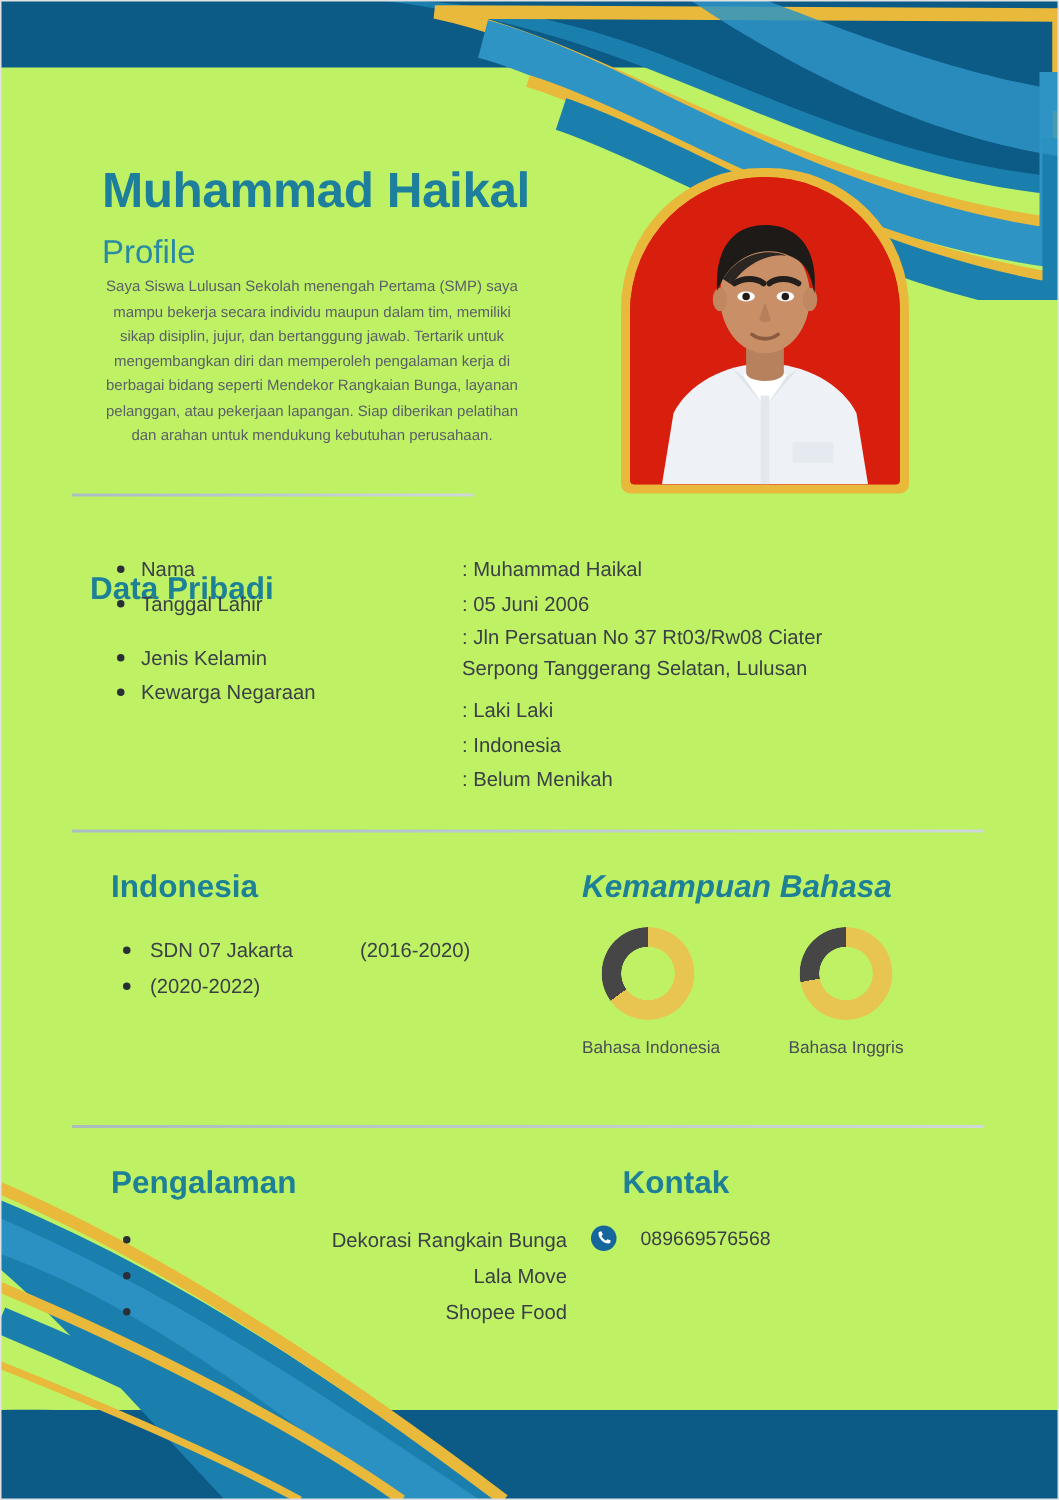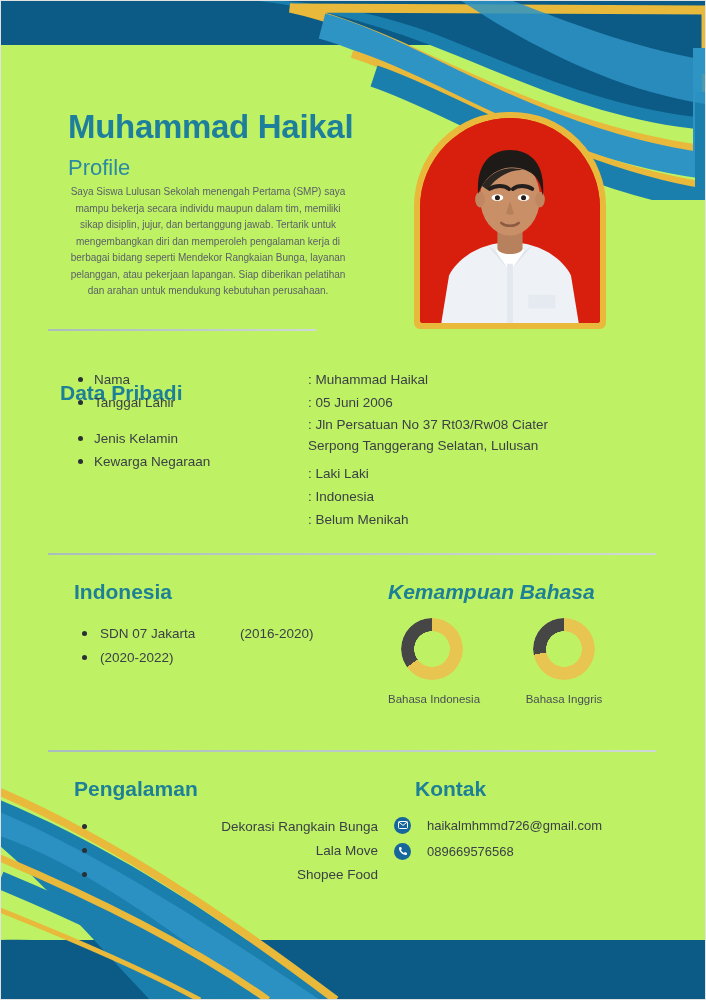--- a/index.html
+++ b/index.html
@@ -261,29 +261,20 @@
     <div class="exp">
       <div class="row">Dekorasi Rangkain Bunga</div>
       <div class="row">Lala Move</div>
       <div class="row">Shopee Food</div>
     </div>
 
     <div class="sec-head h-kontak">Kontak</div>
     <div class="contact">
       <div class="c-row">
         <span class="c-icon">
-          <svg width="10" height="8" viewBox="0 0 10 8">
-            <rect x="0.5" y="0.5" width="9" height="7" rx="1" fill="none" stroke="#ffffff" stroke-width="1"></rect>
-            <path d="M0.8,1 L5,4.4 L9.2,1" fill="none" stroke="#ffffff" stroke-width="1"></path>
-          </svg>
-        </span>
-        <span class="c-text">haikalmhmmd726@gmail.com</span>
-      </div>
-      <div class="c-row">
-        <span class="c-icon">
           <svg width="10" height="10" viewBox="0 0 10 10">
             <path d="M2.1,1 C1.4,1 1,1.6 1,2.3 C1,5.6 4.4,9 7.7,9 C8.4,9 9,8.6 9,7.9 L9,6.9 L6.9,6.1 L6,7.1 C4.9,6.6 3.4,5.1 2.9,4 L3.9,3.1 L3.1,1 Z" fill="#ffffff"></path>
           </svg>
         </span>
         <span class="c-text">089669576568</span>
       </div>
     </div>
 
   </div>
 

